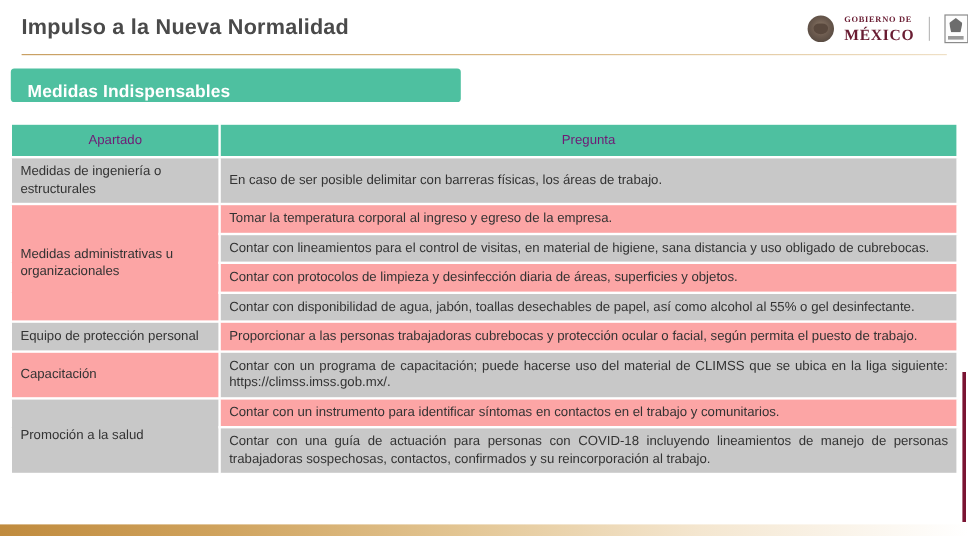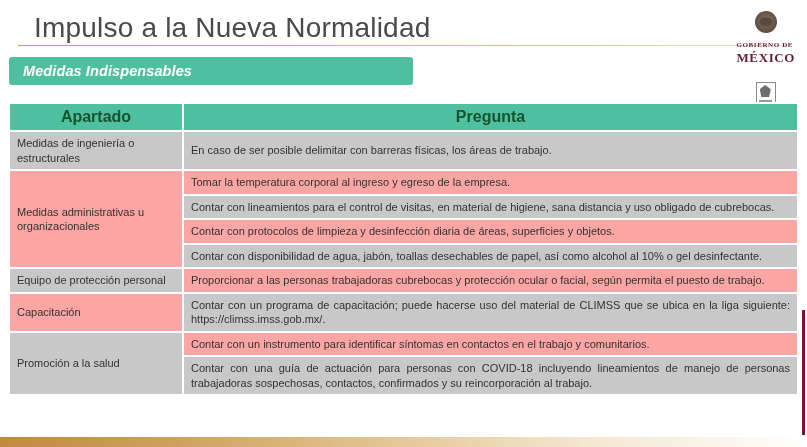--- a/index.html
+++ b/index.html
@@ -12,47 +12,46 @@
     height: 447px;
     position: relative;
     overflow: hidden;
     font-family: "Liberation Sans", sans-serif;
     -webkit-font-smoothing: antialiased;
   }
 
   
   #slide-title {
     position: absolute;
-    left: 34px;
+    left: 18px;
     top: 12px;
-    font-size: 28px;
-    font-weight: 400;
+    font-size: 18px;
+    font-weight: 700;
     color: #4a4a4a;
     letter-spacing: 0.2px;
     white-space: nowrap;
   }
   #title-rule {
     position: absolute;
     left: 18px;
     top: 45px;
     width: 771px;
     height: 1px;
     background: linear-gradient(to right, #c9a063 0%, #d9b782 55%, #efe0c6 100%);
   }
 
   
   #gob-logo {
     position: absolute;
-    right: 12px;
+    right: 0;
     top: 11px;
     height: 26px;
     display: flex;
     align-items: center;
     gap: 9px;
-    flex-direction: column;
   }
   #eagle-icon {
     width: 22px;
     height: 22px;
     border-radius: 50%;
     background: radial-gradient(circle at 50% 45%, #8d7a6a 0%, #6b5a4e 45%, #4a3f38 100%);
     position: relative;
     flex: 0 0 auto;
   }
   #eagle-icon::after {
@@ -120,50 +119,49 @@
     width: 13px;
     height: 3px;
     background: #9a9a9a;
   }
 
   
   #section-banner {
     position: absolute;
     left: 9px;
     top: 57px;
-    width: 404px;
+    width: 375px;
     height: 28px;
     background: #4ec0a0;
     border-radius: 3px;
     display: flex;
-    align-items: center;
-    font-style: italic;
+    align-items: flex-end;
   }
   #section-banner-label {
     color: #ffffff;
     font-size: 14.5px;
     font-weight: bold;
     padding-left: 14px;
     letter-spacing: 0.1px;
   }
 
   
   #measures-table {
     position: absolute;
     left: 8px;
     top: 102px;
     width: 791px;
     border-collapse: collapse;
     table-layout: fixed;
   }
   #measures-table th {
     background: #4ec0a0;
-    color: #14532d;
-    font-size: 16px;
-    font-weight: bold;
+    color: #701a75;
+    font-size: 11px;
+    font-weight: normal;
     height: 26px;
     text-align: center;
     border: 2px solid #ffffff;
     padding: 0;
   }
   #measures-table td {
     border: 2px solid #ffffff;
     padding: 4px 7px;
     font-size: 11px;
     color: #333333;
@@ -243,21 +241,21 @@
         <td class="cat-cell shade-light" rowspan="4">Medidas administrativas u organizacionales</td>
         <td class="q-cell shade-light">Tomar la temperatura corporal al ingreso y egreso de la empresa.</td>
       </tr>
       <tr>
         <td class="q-cell shade-dark justify">Contar con lineamientos para el control de visitas, en  material  de higiene,  sana  distancia y uso obligado  de cubrebocas.</td>
       </tr>
       <tr>
         <td class="q-cell shade-light">Contar con protocolos de limpieza y desinfección diaria de áreas, superficies y objetos.</td>
       </tr>
       <tr>
-        <td class="q-cell shade-dark justify">Contar con disponibilidad de agua, jabón, toallas desechables de papel, así como  alcohol al 10% o gel desinfectante.</td>
+        <td class="q-cell shade-dark justify">Contar con disponibilidad de agua, jabón, toallas desechables de papel, así como  alcohol al 55% o gel desinfectante.</td>
       </tr>
       <tr>
         <td class="cat-cell shade-dark" rowspan="1">Equipo de protección personal</td>
         <td class="q-cell shade-light justify">Proporcionar a las personas trabajadoras cubrebocas y protección ocular o facial, según permita el puesto de trabajo.</td>
       </tr>
       <tr>
         <td class="cat-cell shade-light" rowspan="1">Capacitación</td>
         <td class="q-cell shade-dark justify">Contar con un programa de capacitación; puede hacerse uso del material de CLIMSS que se ubica en la liga siguiente: https://climss.imss.gob.mx/.</td>
       </tr>
       <tr>

